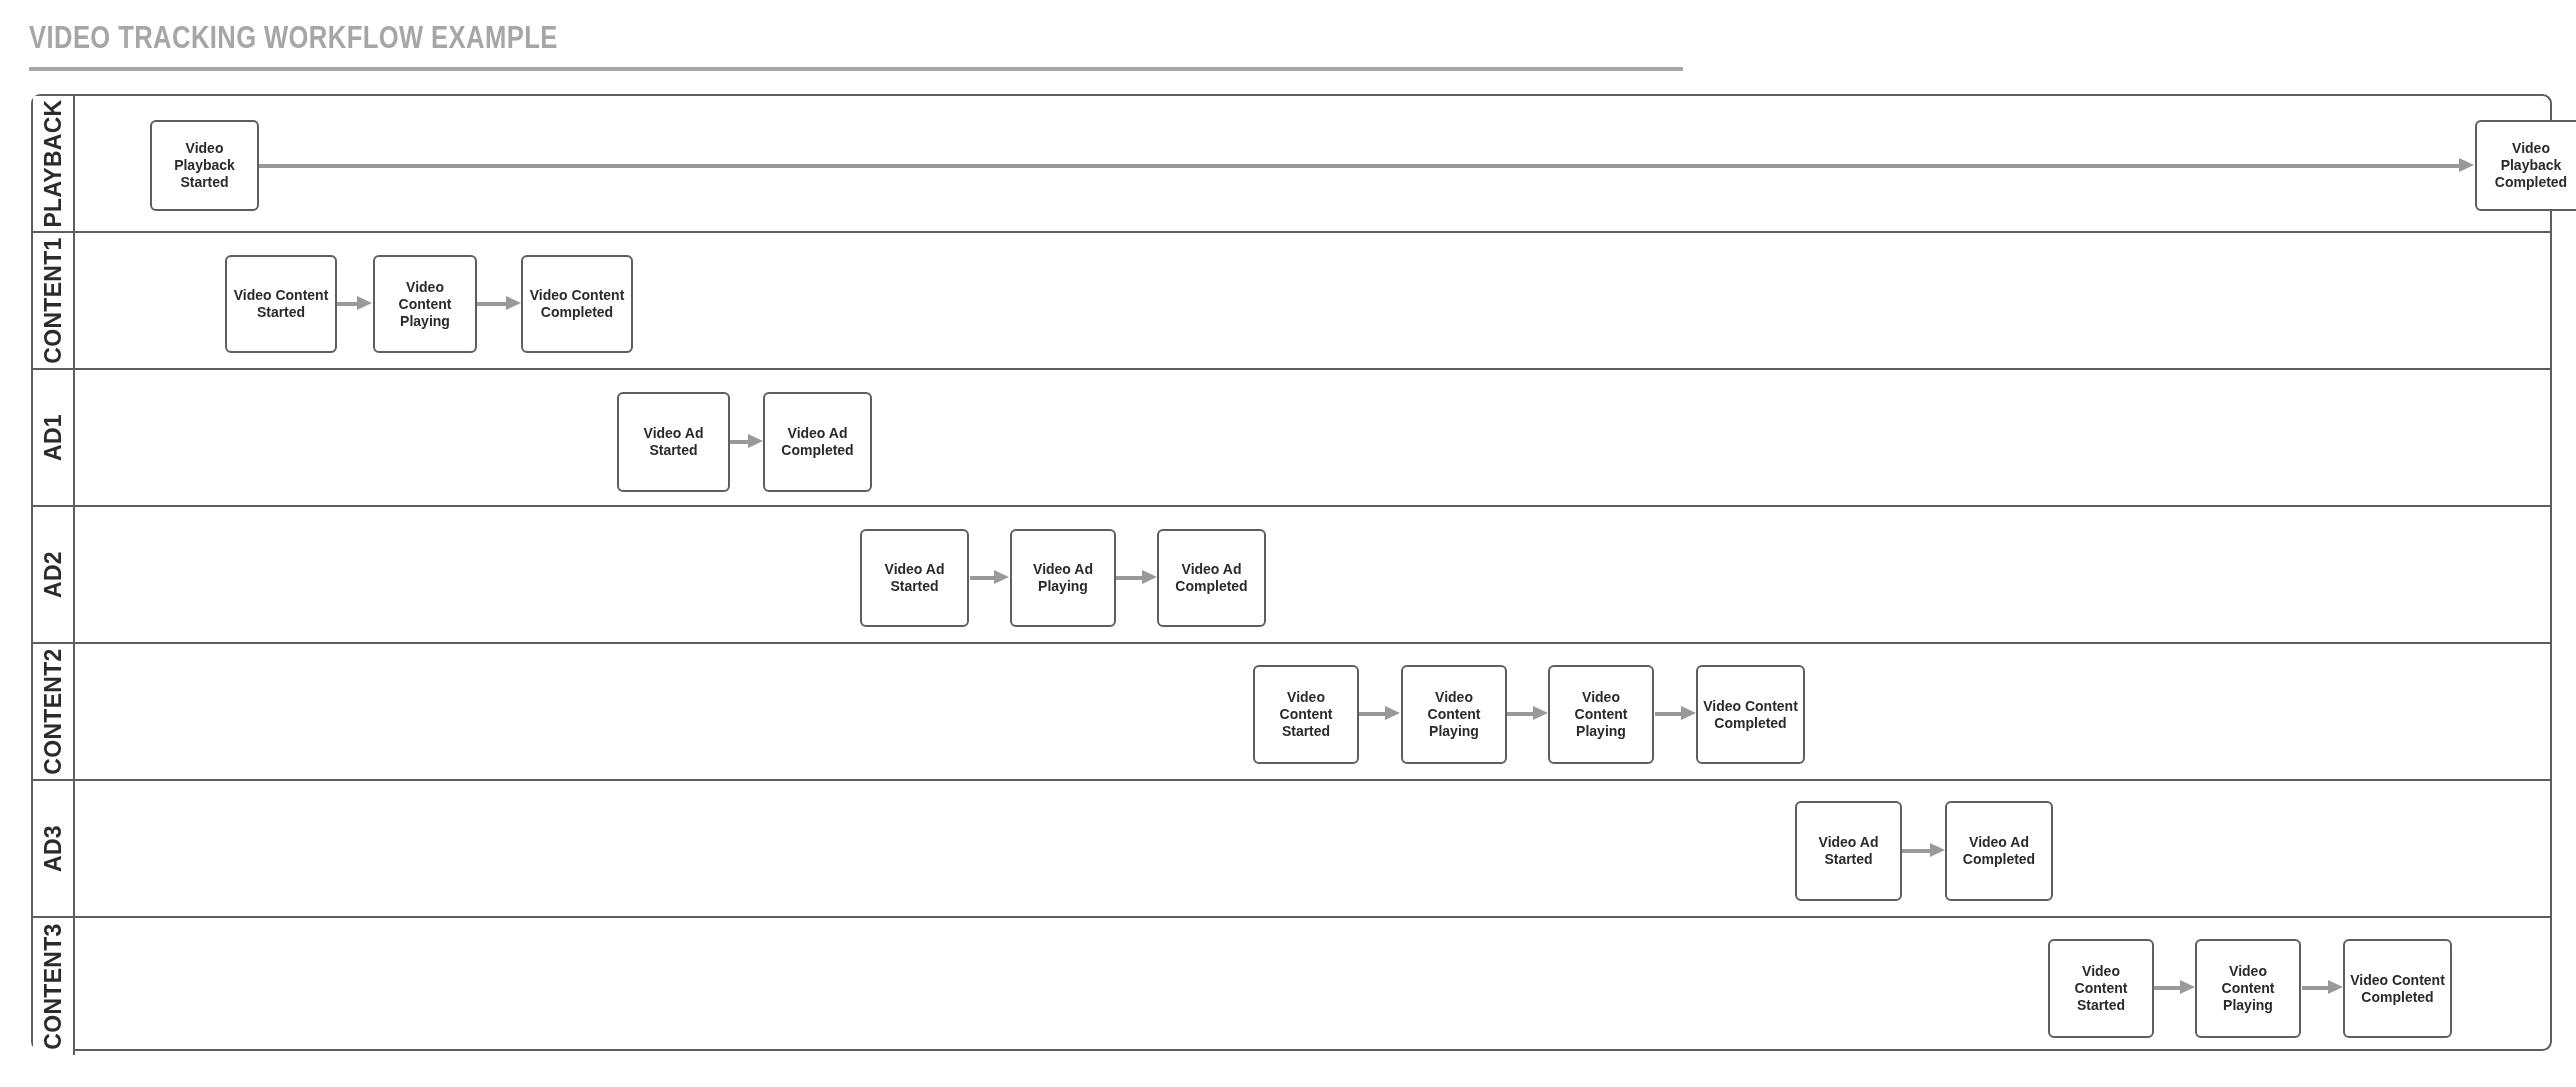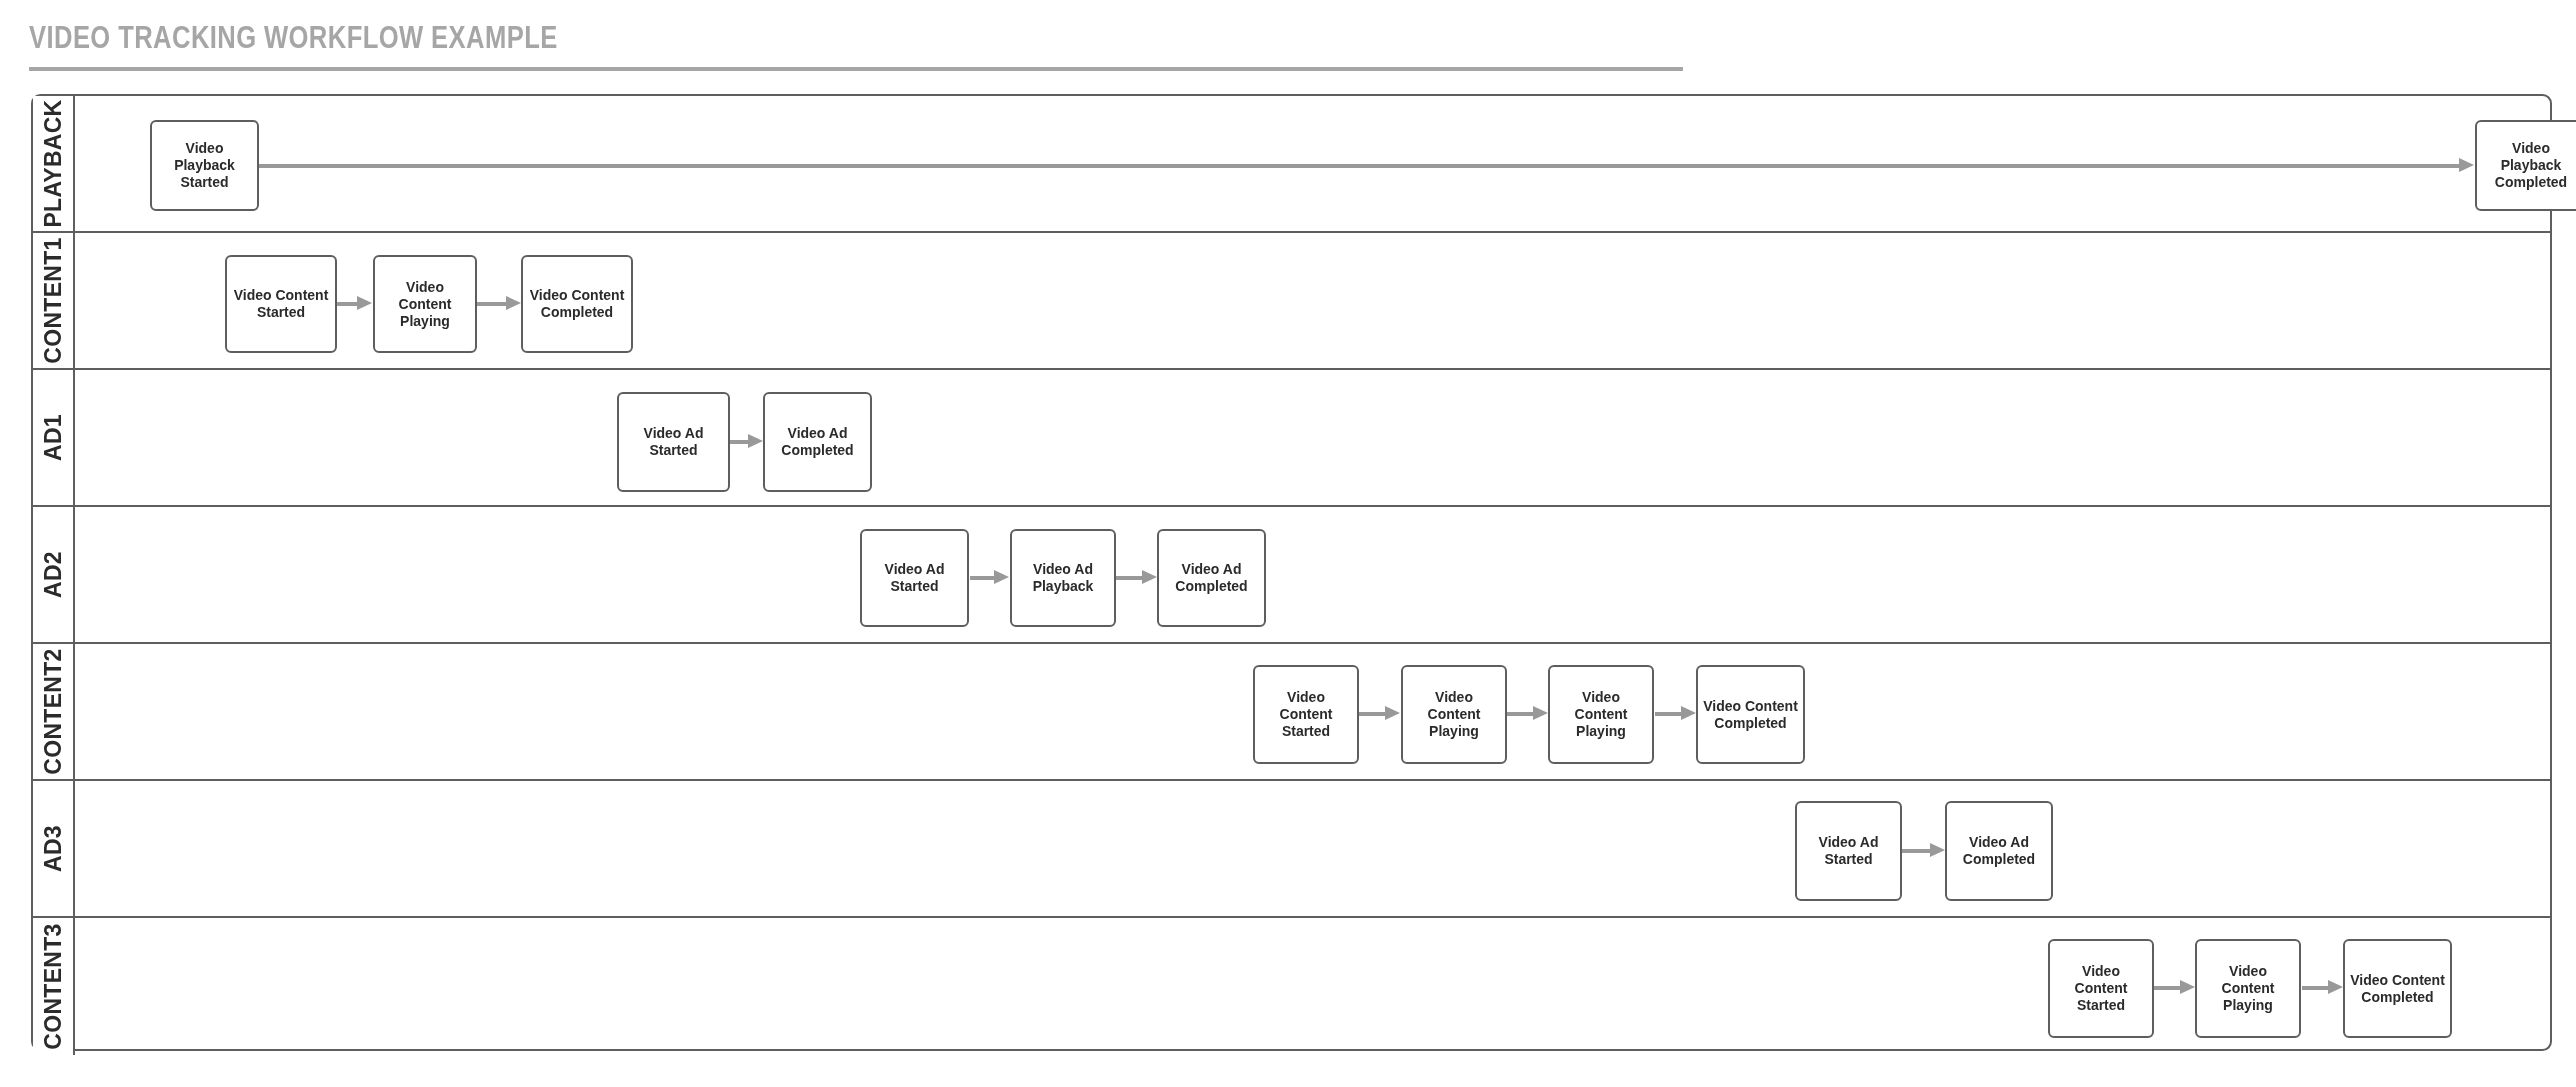--- a/index.html
+++ b/index.html
@@ -209,21 +209,21 @@
           <span class="head" style="left: 24.4px;"></span>
         </div>
         <div class="connector" style="left: 1041px; top: 71px; width: 41px;">
           <span class="shaft" style="width: 26.5px;"></span>
           <span class="head" style="left: 25.5px;"></span>
         </div>
         <div class="node" style="left: 785px; top: 22px; width: 109px; height: 98px;">
           <span class="node-label">Video Ad Started</span>
         </div>
         <div class="node" style="left: 935px; top: 22px; width: 106px; height: 98px;">
-          <span class="node-label">Video Ad Playback</span>
+          <span class="node-label">Video Ad Playing</span>
         </div>
         <div class="node" style="left: 1082px; top: 22px; width: 109px; height: 98px;">
           <span class="node-label">Video Ad Completed</span>
         </div>
       </div>
     </div>
     <div class="lane">
       <div class="lane-header">
         <span class="lane-header-label">CONTENT2</span>
       </div>

